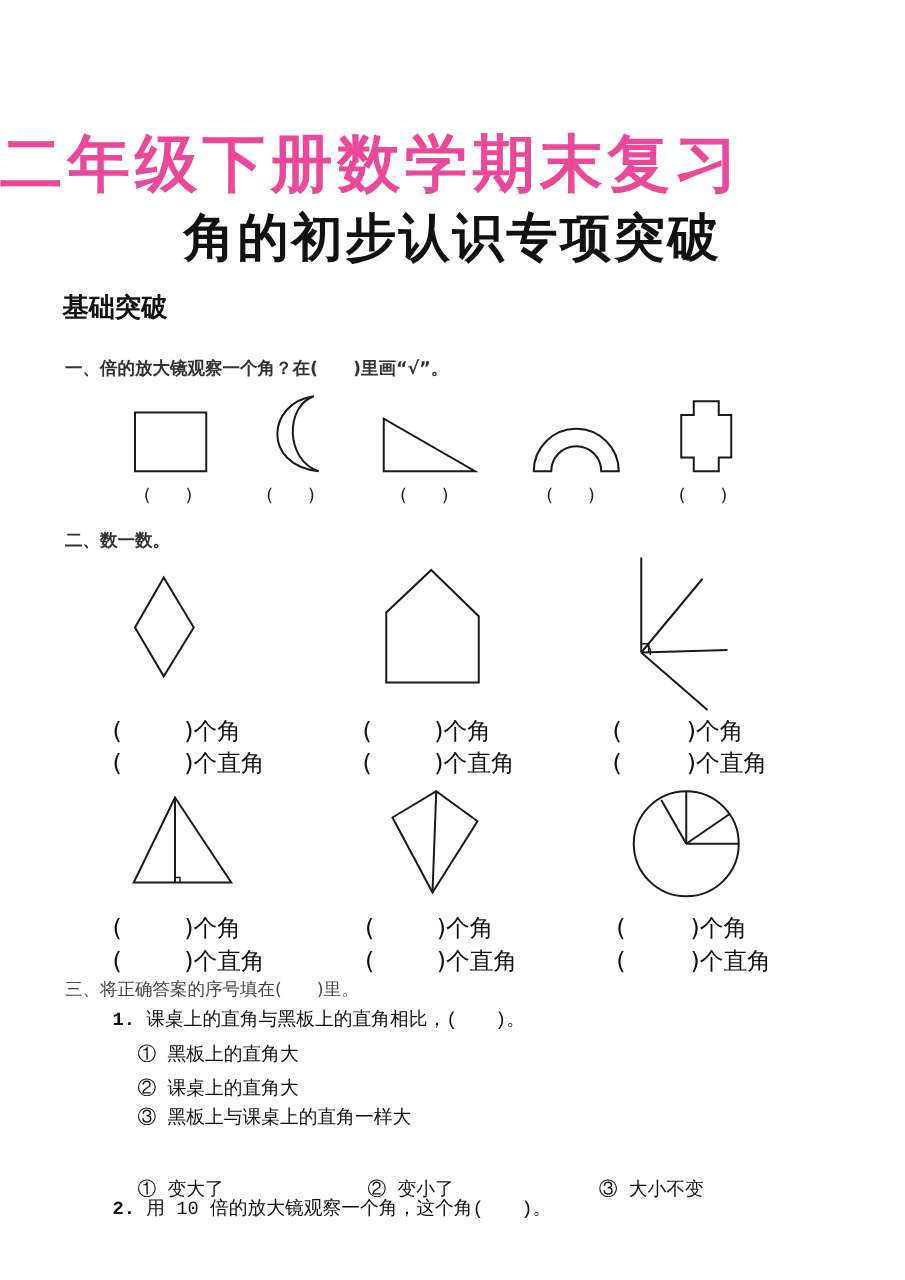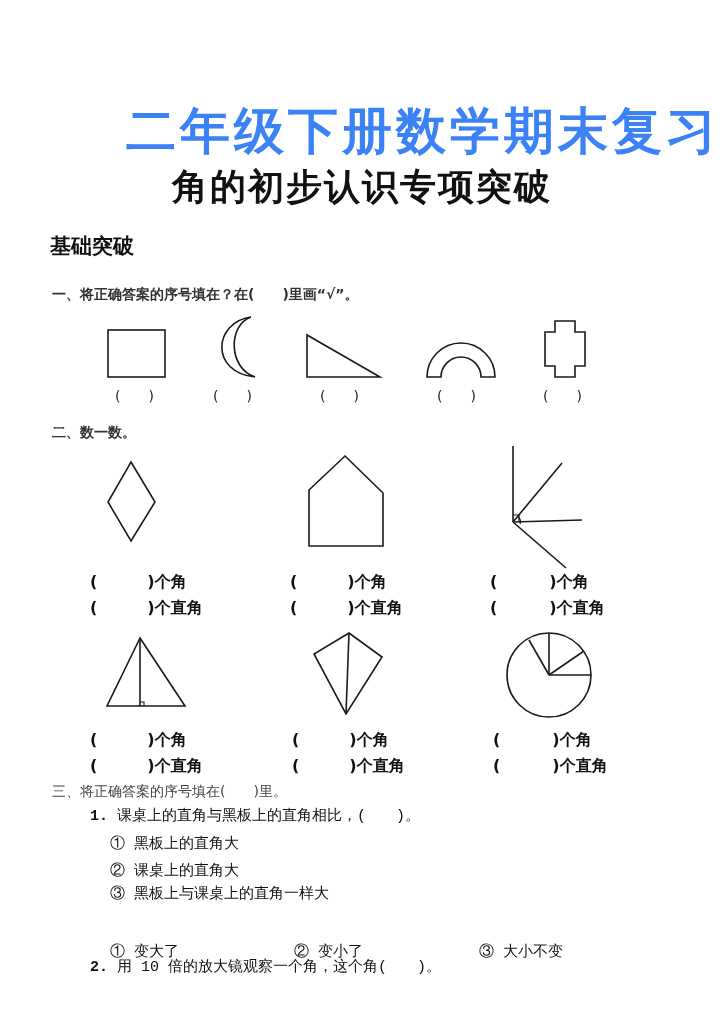--- a/index.html
+++ b/index.html
@@ -1,39 +1,39 @@
 <!DOCTYPE html>
 <html><head>
 <meta charset="utf-8">
 <style>
   html, body { margin:0; padding:0; background:#ffffff; }
   body { width:724px; height:1024px; position:relative; overflow:hidden;
          font-family:"DejaVu Sans","Liberation Sans",sans-serif; color:#111; }
   .abs { position:absolute; white-space:nowrap; }
-  .title { left:0; width:720px; top:98px; text-align:right; font-size:50px; font-weight:bold;
-           letter-spacing:4px; color:#3b82f6; font-family:"DejaVu Serif","Liberation Serif",serif; }
-  .subtitle { left:0; width:724px; top:163px; text-align:center; font-size:36px; font-weight:bold;
+  .title { left:0; width:720px; top:98px; text-align:left; font-size:50px; font-weight:bold;
+           letter-spacing:4px; color:#ec4899; font-family:"DejaVu Serif","Liberation Serif",serif; }
+  .subtitle { left:0; width:724px; top:163px; text-align:center; font-size:41px; font-weight:bold;
               letter-spacing:2px; color:#111; }
   .section { left:50px; top:232px; font-size:21px; font-weight:bold; color:#111; }
   .qhead { font-size:14px; font-weight:bold; color:#333; }
   .paren { font-size:14px; color:#222; }
-  .cnt { font-size:16px; color:#111;font-weight:bold; }
+  .cnt { font-size:19px; color:#111; }
   .item { font-size:15px; color:#111; font-family:Liberation Mono, monospace; }
   .num { font-weight:bold; }
   svg.shapes { position:absolute; left:0; top:0; width:724px; height:1024px; }
   svg.shapes * { fill:none; stroke:#1a1a1a; stroke-width:1.6; }
 </style>
 </head>
 <body>
 
 <div class="abs title">二年级下册数学期末复习</div>
 <div class="abs subtitle">角的初步认识专项突破</div>
 <div class="abs section">基础突破</div>
 
-<div class="abs qhead" style="left:52px; top:286px;">一、将正确答案的序号填在？在(　　)里画“√”。</div>
+<div class="abs qhead" style="left:52px; top:286px;">一、倍的放大镜观察一个角？在(　　)里画“√”。</div>
 
 <svg class="shapes" viewBox="0 0 724 1024">
 
   <rect x="108" y="330" width="57" height="47"></rect>
   <path d="M251,317 C214,322 209,372 255,377 C228,368 228,325 251,317 Z"></path>
   <path d="M307,335 L307,377 L380,377 Z"></path>
   <path d="M427,377 A34,34 0 0 1 495,377 L481,377 A20,20 0 0 0 441,377 Z"></path>
   <path d="M555,321 L575,321 L575,332 L585,332 L585,366 L575,366 L575,377 L555,377 L555,366 L545,366 L545,332 L555,332 Z"></path>
 
   <path d="M131,462 L155,502 L131,541 L108,502 Z"></path>

